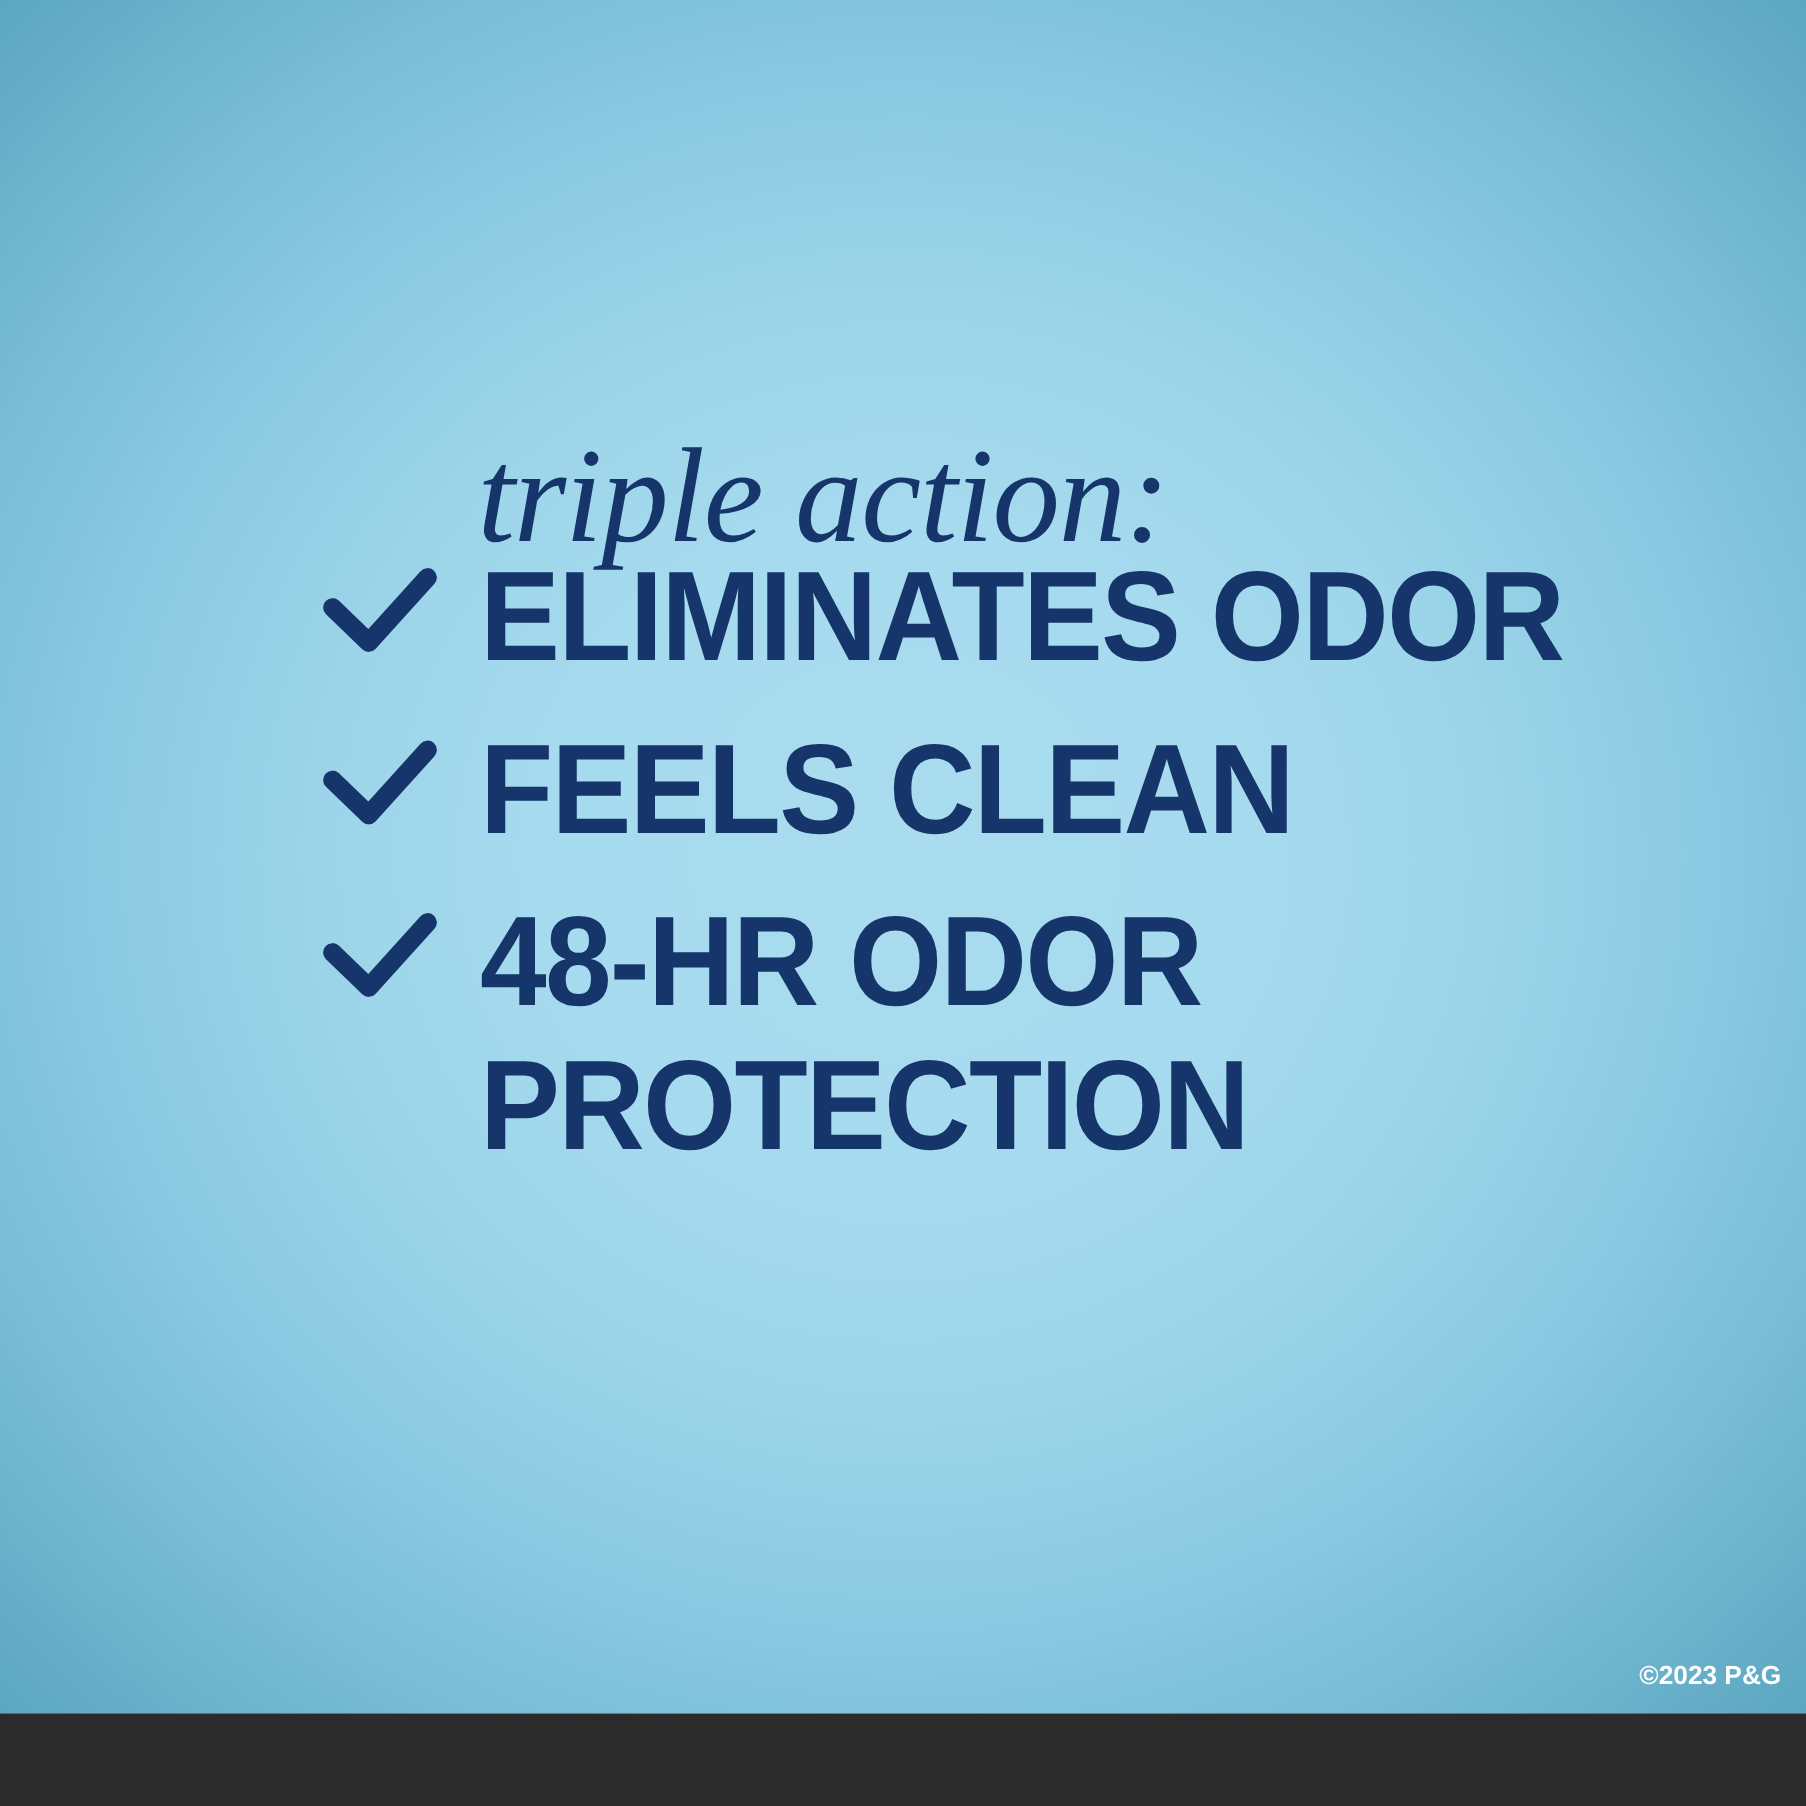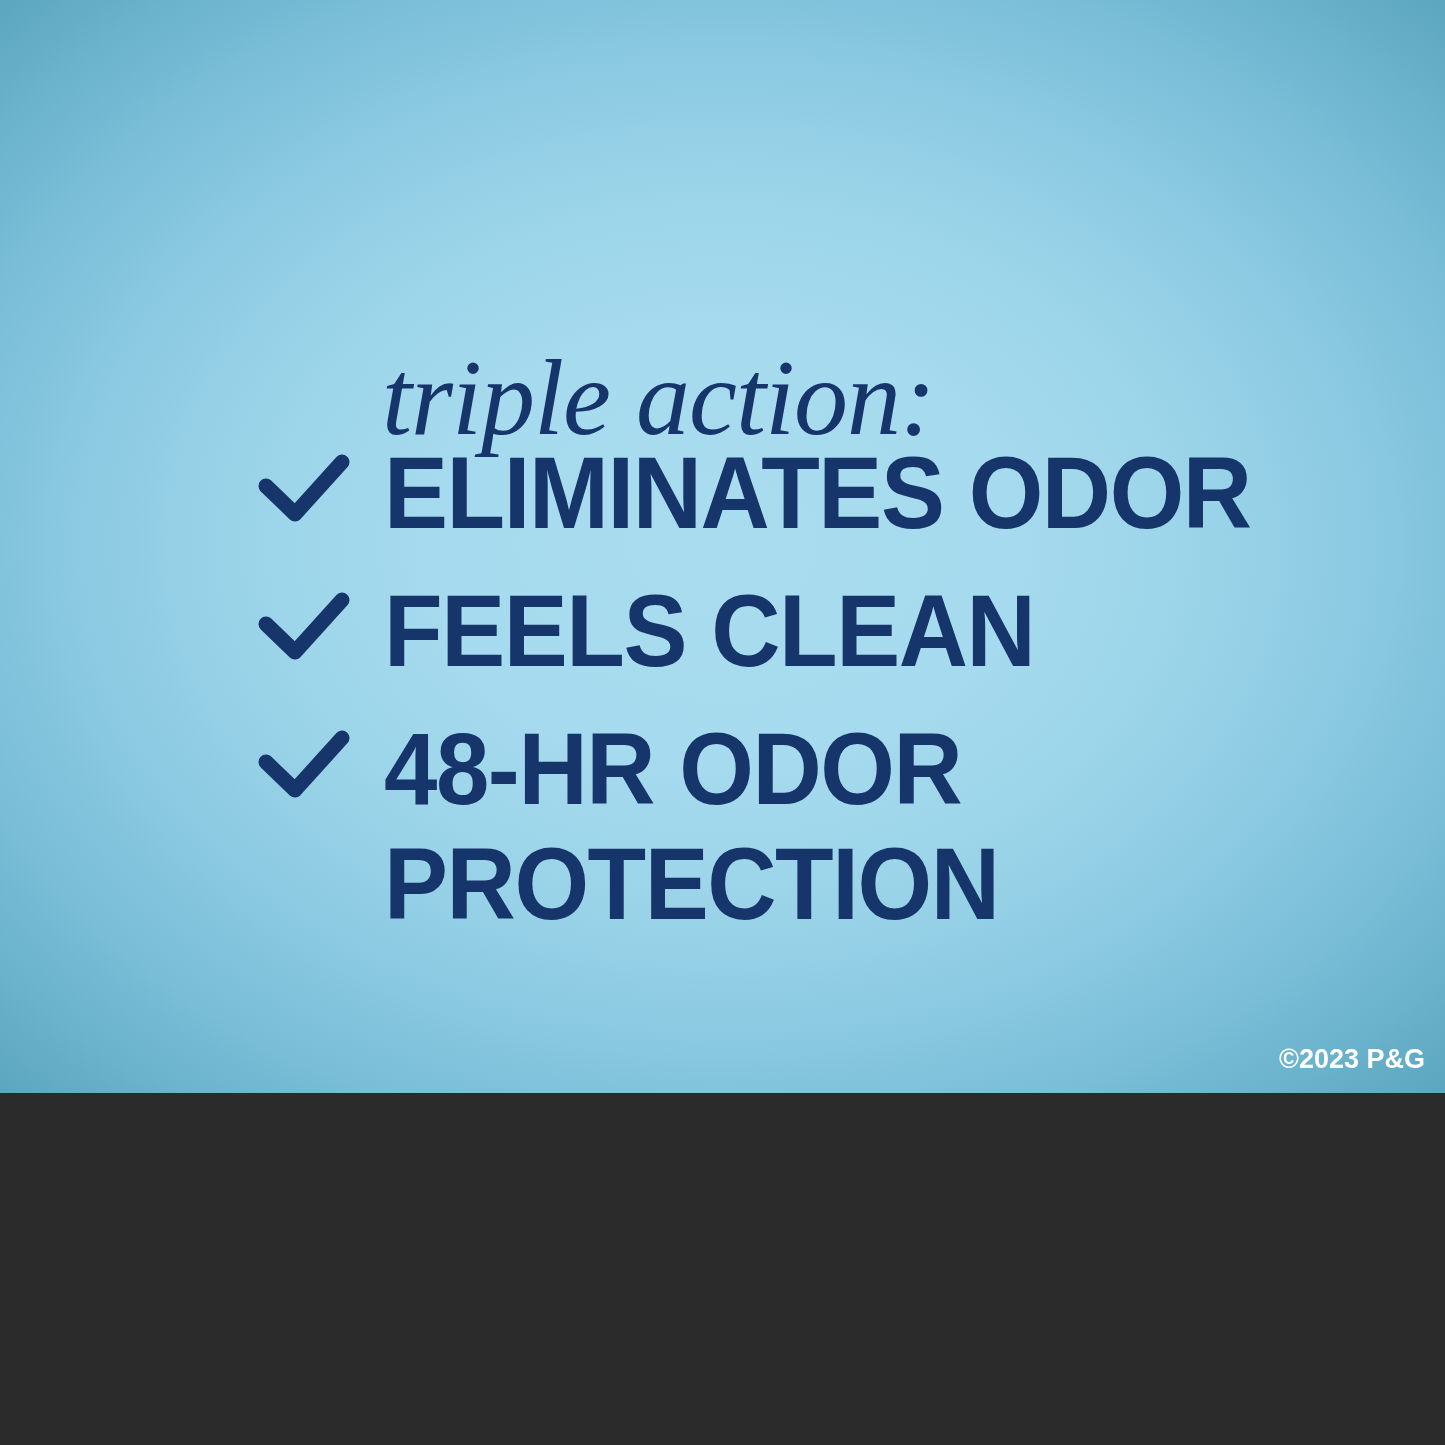--- a/index.html
+++ b/index.html
@@ -4,21 +4,21 @@
 <style>
   html, body {
     margin: 0;
     padding: 0;
     background: #2b2b2b;
   }
 
   #ad-canvas {
     position: relative;
     width: 1445px;
-    height: 1093px;
+    height: 1371px;
     overflow: hidden;
     font-family: "Liberation Sans", sans-serif;
     
     background:
       radial-gradient(ellipse 78% 78% at 50% 50%,
         #a9dcef 0%,
         #a6daee 26%,
         #9bd4e9 42%,
         #8bcae2 57%,
         #79bdd6 71%,
@@ -87,21 +87,21 @@
   }
 
   
   .copyright {
     position: absolute;
     right: 20px;
     bottom: 18px;
     color: #ffffff;
     font-family: "Liberation Sans", sans-serif;
     font-weight: 700;
-    font-size: 27px;
+    font-size: 21px;
     letter-spacing: 0px;
     white-space: nowrap;
   }
 </style>
 </head>
 <body>
 
 <div id="ad-canvas">
 
   <h1 class="headline">triple action:</h1>

